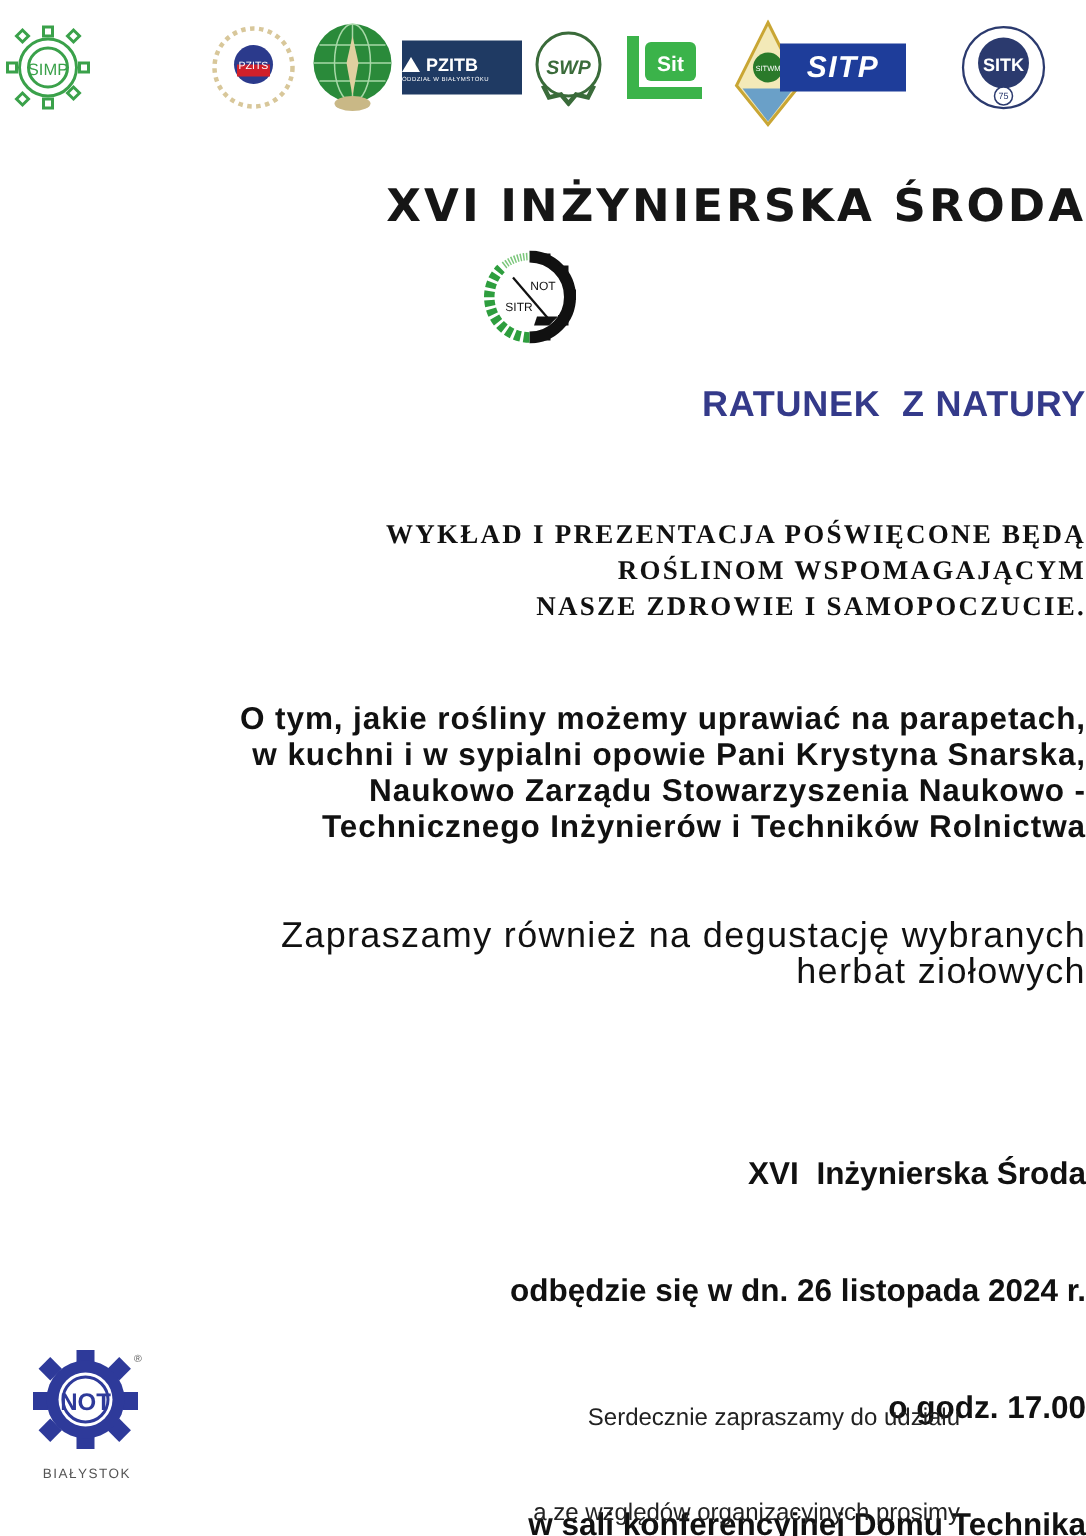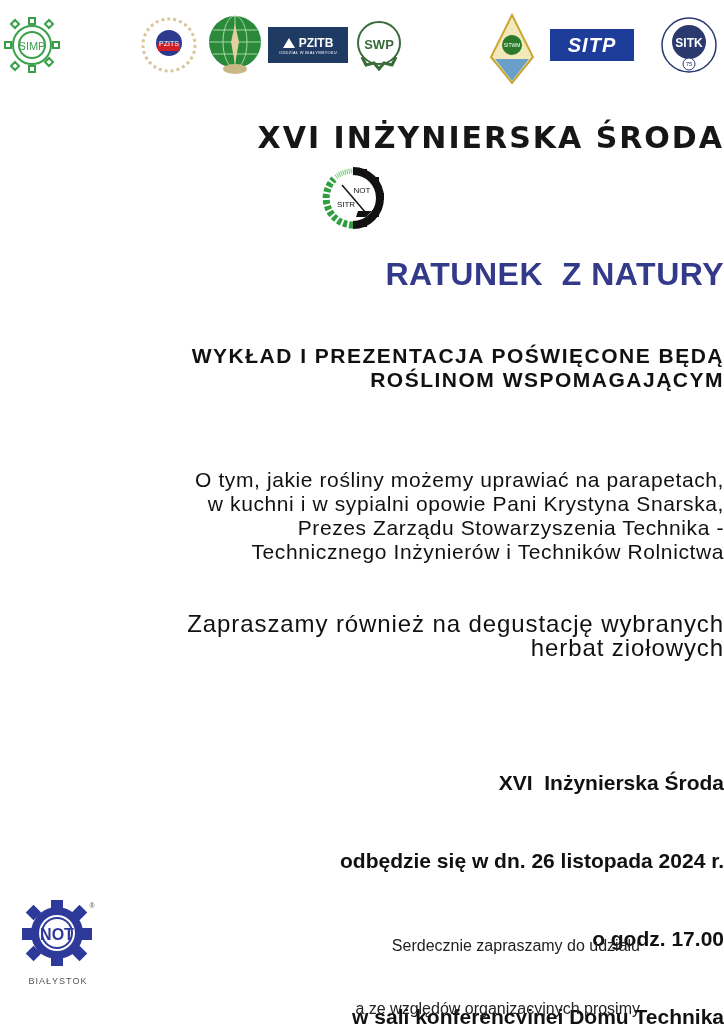--- a/index.html
+++ b/index.html
@@ -1,23 +1,23 @@
 <!DOCTYPE html>
 <html><head>
 <meta charset="utf-8">
 <style>
   html, body { margin: 0; padding: 0; background: #ffffff; }
   body { width: 724px; height: 1024px; position: relative; overflow: hidden; font-family: "Liberation Sans", sans-serif; color: #111; }
   .logos { position: absolute; top: 14px; left: 0; width: 628px; height: 70px; padding-left: 24px; }
   .logo { position: absolute; top: 0; display: flex; align-items: center; justify-content: center; }
   .abs { position: absolute; left: 0; width: 724px; text-align: right; }
   .title { top: 120px; font-size: 30px; font-weight: bold; letter-spacing: 2px; color: #161616; font-family: "DejaVu Sans", sans-serif; }
-  .subtitle { top: 256px; font-size: 32px; font-weight: bold; color: #343a8a; letter-spacing: 0.5px; font-family: "Liberation Sans", sans-serif; }
-  .lecture { top: 344px; font-size: 21px; font-weight: bold; line-height: 24px; letter-spacing: 1.5px; font-family: Liberation Sans, sans-serif; }
-  .desc { top: 468px; font-size: 21px; font-weight: normal; line-height: 24px; letter-spacing: 0.6px; }
+  .subtitle { top: 256px; font-size: 24px; font-weight: bold; color: #343a8a; letter-spacing: 0.5px; font-family: "Liberation Sans", sans-serif; }
+  .lecture { top: 344px; font-size: 18px; font-weight: bold; line-height: 24px; letter-spacing: 1.5px; font-family: Liberation Serif, serif; }
+  .desc { top: 468px; font-size: 21px; font-weight: bold; line-height: 24px; letter-spacing: 0.6px; }
   .tasting { top: 612px; font-size: 24px; font-weight: normal; line-height: 24px; letter-spacing: 0.9px; }
   .details { top: 718px; font-size: 21px; font-weight: bold; line-height: 26px; }
   .footer { top: 893px; left: 150px; width: 490px; font-size: 16px; line-height: 21px; color: #222; }
 </style>
 </head>
 <body>
 
 <div class="logos">
 
   <div class="logo" style="left:2px;width:60px;height:62px;">
@@ -50,54 +50,62 @@
         <line x1="28" y1="2" x2="28" y2="54"></line>
         <line x1="6" y1="16" x2="50" y2="16"></line>
         <line x1="6" y1="40" x2="50" y2="40"></line>
       </g>
       <path d="M28 10 L32 28 L28 50 L24 28 Z" fill="#e0d0a0"></path>
       <ellipse cx="28" cy="55" rx="12" ry="5" fill="#c9b886"></ellipse>
     </svg>
   </div>
 
   <div class="logo" style="left:268px;width:80px;height:62px;">
-    <div style="width:80px;height:36px;background:#1f3a63;color:#fff;display:flex;flex-direction:column;align-items:center;justify-content:center;">
+    <div style="width:80px;height:36px;background:#1f3a63;color:#fff;display:flex;flex-direction:column;justify-content:center;">
       <div style="display:flex;align-items:center;gap:4px;">
         <span style="display:inline-block;width:0;height:0;border-left:6px solid transparent;border-right:6px solid transparent;border-bottom:10px solid #ffffff;"></span>
         <span style="font-size:12px;font-weight:bold;">PZITB</span>
       </div>
       <span style="font-size:4px;letter-spacing:0.3px;">ODDZIAŁ W BIAŁYMSTOKU</span>
     </div>
   </div>
 
-  <div class="logo" style="left:356px;width:46px;height:62px;">
+  <div class="logo" style="left:356px;width:46px;height:62px;font-style:italic;">
     <svg width="46" height="52" viewBox="0 0 46 52">
       <circle cx="23" cy="24" r="21" fill="none" stroke="#3a6b3a" stroke-width="2"></circle>
       <path d="M6 38 L10 46 L18 44 L23 50 L28 44 L36 46 L40 38" fill="none" stroke="#3a6b3a" stroke-width="3"></path>
       <text x="23" y="30" text-anchor="middle" font-size="13" font-weight="bold" fill="#3a6b3a" font-family="Liberation Sans, sans-serif">SWP</text>
     </svg>
   </div>
 
+  <div class="logo" style="left:418px;width:50px;height:62px;">
+    <svg width="50" height="42" viewBox="0 0 50 42">
+      <rect x="0" y="0" width="8" height="42" fill="#3bb34a"></rect>
+      <rect x="0" y="34" width="50" height="8" fill="#3bb34a"></rect>
+      <rect x="12" y="4" width="34" height="26" rx="4" fill="#3bb34a"></rect>
+      <text x="29" y="23" text-anchor="middle" font-size="14" font-weight="bold" fill="#ffffff" font-family="Liberation Sans, sans-serif">Sit</text>
+    </svg>
+  </div>
 
   <div class="logo" style="left:488px;width:48px;height:70px;">
     <svg width="46" height="72" viewBox="0 0 46 72">
       <path d="M23 2 L44 44 L23 70 L2 44 Z" fill="#f3e9b8" stroke="#c9a634" stroke-width="2"></path>
       <path d="M6 46 L40 46 L23 68 Z" fill="#6aa0c8"></path>
       <circle cx="23" cy="32" r="10" fill="#2a7a2a"></circle>
       <text x="23" y="34" text-anchor="middle" font-size="5" fill="#ffffff" font-family="Liberation Sans, sans-serif">SITWM</text>
     </svg>
   </div>
 
-  <div class="logo" style="left:550px;width:84px;height:62px;">
+  <div class="logo" style="left:520px;width:84px;height:62px;">
     <div style="width:84px;height:32px;background:#1e3d9a;display:flex;align-items:center;justify-content:center;">
       <span style="color:#ffffff;font-size:20px;font-weight:bold;letter-spacing:1px;font-style:italic;">SITP</span>
     </div>
   </div>
 
-  <div class="logo" style="left:660px;width:58px;height:62px;">
+  <div class="logo" style="left:640px;width:58px;height:62px;">
     <svg width="58" height="58" viewBox="0 0 58 58">
       <circle cx="29" cy="29" r="27" fill="#ffffff" stroke="#2b3a6e" stroke-width="1.5"></circle>
       <circle cx="29" cy="26" r="17" fill="#2b3a6e"></circle>
       <text x="29" y="31" text-anchor="middle" font-size="12" font-weight="bold" fill="#ffffff" font-family="Liberation Sans, sans-serif">SITK</text>
       <circle cx="29" cy="48" r="6" fill="#ffffff" stroke="#2b3a6e" stroke-width="1"></circle>
       <text x="29" y="50" text-anchor="middle" font-size="6" fill="#2b3a6e" font-family="Liberation Sans, sans-serif">75</text>
     </svg>
   </div>
 </div>
 
@@ -123,26 +131,27 @@
     <text x="40" y="26" text-anchor="middle" font-size="8" fill="#111" font-family="Liberation Sans, sans-serif">NOT</text>
     <text x="24" y="40" text-anchor="middle" font-size="8" fill="#111" font-family="Liberation Sans, sans-serif">SITR</text>
   </svg>
 </div>
 
 <div class="abs subtitle" style="white-space:pre;">RATUNEK  Z NATURY</div>
 
 <div class="abs lecture">
   <div>WYKŁAD I PREZENTACJA POŚWIĘCONE BĘDĄ</div>
   <div>ROŚLINOM WSPOMAGAJĄCYM</div>
+  <div>NASZE ZDROWIE I SAMOPOCZUCIE.</div>
 </div>
 
 <div class="abs desc">
   <div>O tym, jakie rośliny możemy uprawiać na parapetach,</div>
   <div>w kuchni i w sypialni opowie Pani Krystyna Snarska,</div>
-  <div>Prezes Zarządu Stowarzyszenia Technika -</div>
+  <div>Naukowo Zarządu Stowarzyszenia Naukowo -</div>
   <div>Technicznego Inżynierów i Techników Rolnictwa</div>
 </div>
 
 <div class="abs tasting">
   <div>Zapraszamy również na degustację wybranych</div>
   <div>herbat ziołowych</div>
 </div>
 
 <div class="abs details" style="white-space:pre;">
   <div>XVI  Inżynierska Środa</div>

